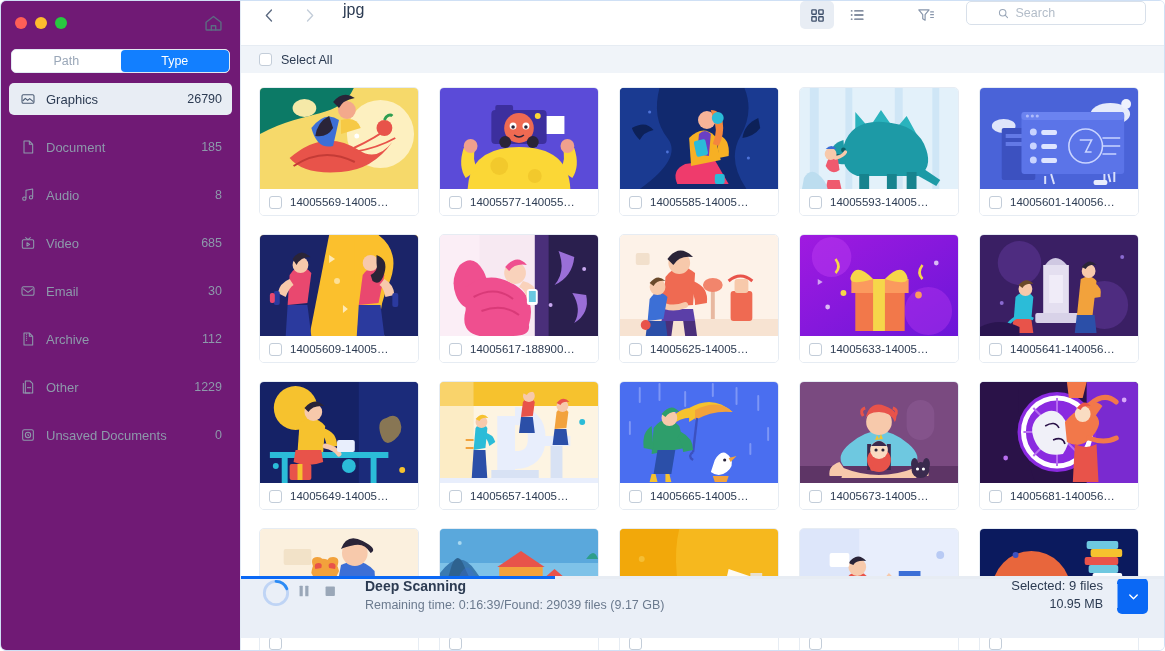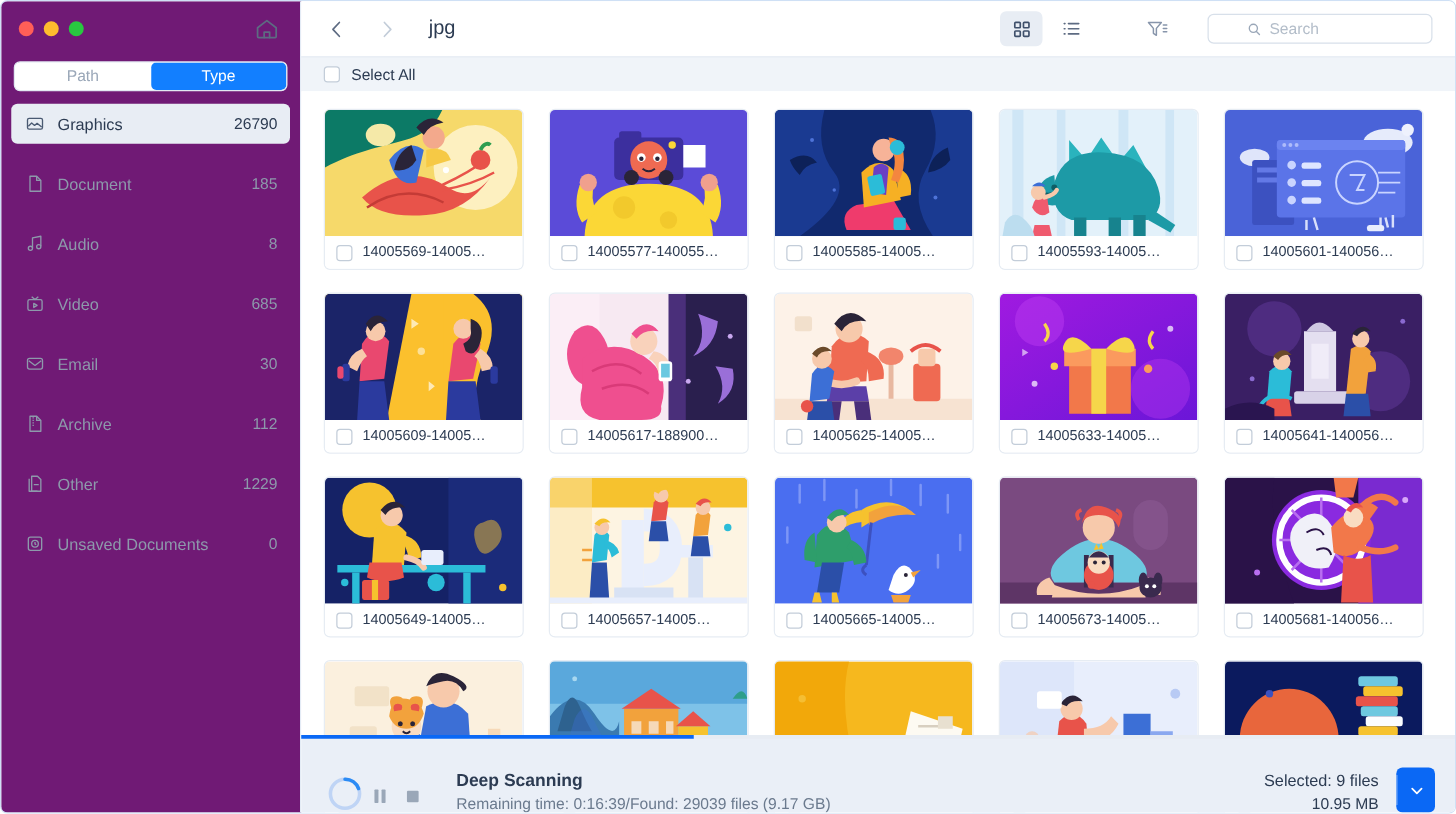--- a/index.html
+++ b/index.html
@@ -90,21 +90,21 @@
   .nav-item .cnt {
     font-size: 12.5px;
     color: #8d99ab;
   }
   .nav-item.active .cnt { color: #2c3b52; }
 
   
   .main { flex: 1; display: flex; flex-direction: column; min-width: 0; background: #fff; }
   .toolbar {
     height: 44px;
-    display: flex; align-items: center;
+    display: flex; align-items: flex-start;
     padding: 0 18px 0 14px;
     background: #ffffff;
     gap: 12px;
   }
   .arrow {
     width: 28px; height: 28px;
     display: flex; align-items: center; justify-content: center;
     cursor: pointer;
   }
   .crumb {
@@ -203,25 +203,25 @@
     font-size: 11.5px;
     color: #2c3b52;
     white-space: nowrap;
     overflow: hidden;
     text-overflow: ellipsis;
   }
 
   
   .statusbar {
     position: absolute;
-    left: 240px; right: 0; bottom: 0;
+    left: 240px; right: 0; bottom: 12px;
     height: 62px;
     background: #eaeff7;
     border-top: 2px solid #e3e9f2;
-    display: flex; align-items: flex-end;
+    display: flex; align-items: flex-start;
     padding: 0 16px 0 20px;
   }
   .progressline {
     position: absolute; left: 0; top: -2px; height: 3px;
     background: #e7ecf3; width: 100%;
   }
   .progressline i {
     display: block; height: 3px; background: #0a68f5;
   }
   .spinner {

